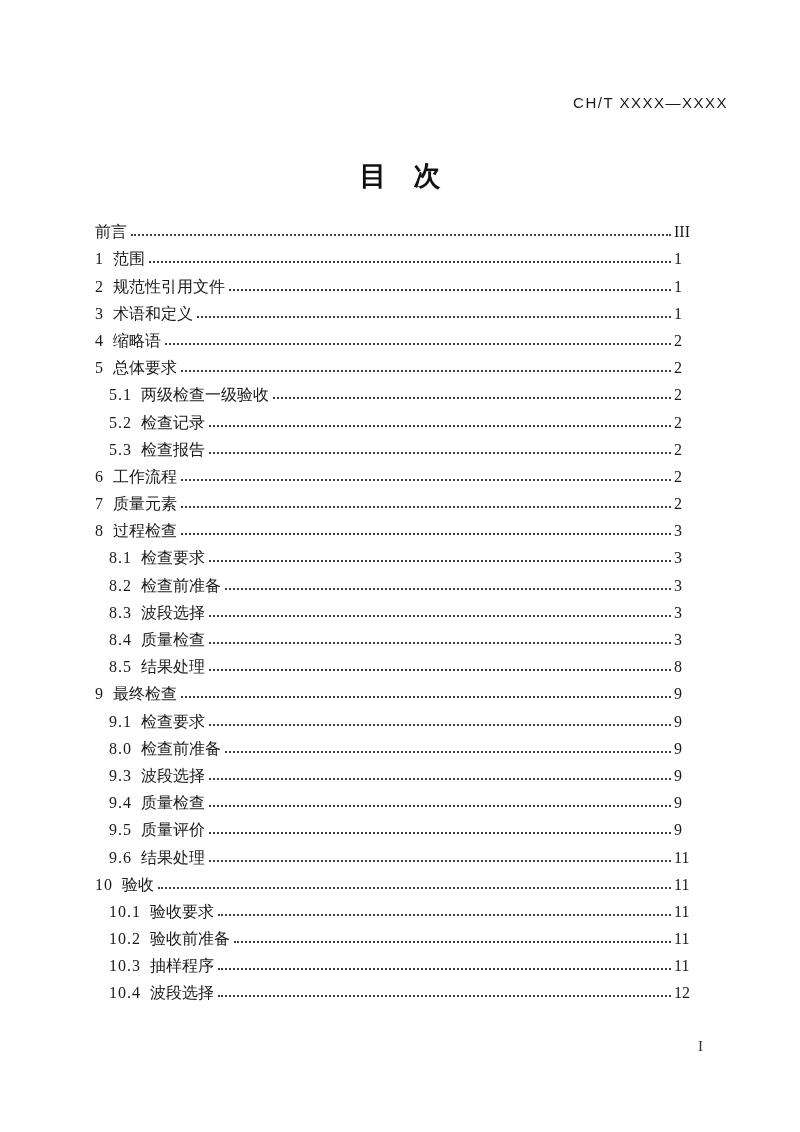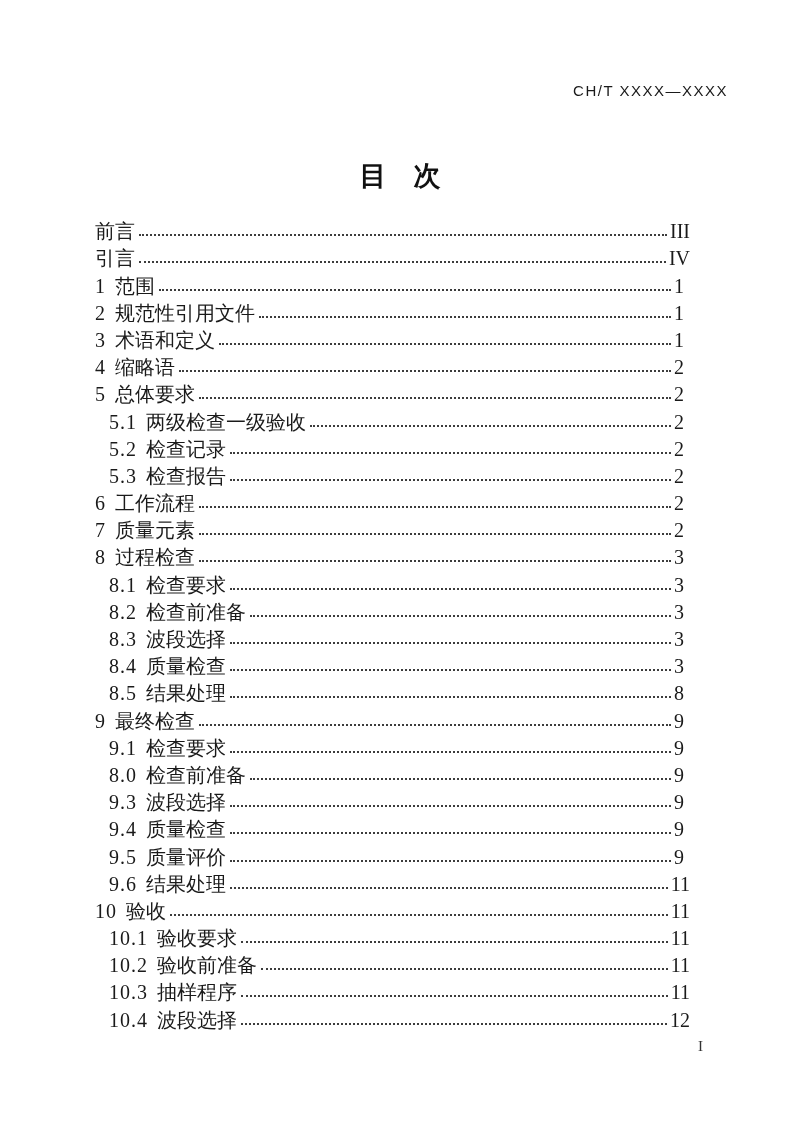--- a/index.html
+++ b/index.html
@@ -10,21 +10,21 @@
   body {
     width: 800px;
     height: 1132px;
     position: relative;
     color: #1a1a1a;
     font-family: "Liberation Serif", "DejaVu Serif", serif;
     overflow: hidden;
   }
   .doc-code {
     position: absolute;
-    top: 82px;
+    top: 94px;
     right: 72px;
     font-size: 15px;
     letter-spacing: 1.5px;
     font-family: "Liberation Sans", "DejaVu Sans", sans-serif;
     color: #1a1a1a;
     white-space: pre;
   }
   .page-title {
     position: absolute;
     top: 158px;
@@ -40,21 +40,21 @@
   .toc {
     position: absolute;
     top: 214px;
     left: 95px;
     right: 110px;
   }
   .toc-row {
     display: flex;
     align-items: flex-end;
     height: 27.2px;
-    font-size: 20px;
+    font-size: 16px;
     line-height: 19px;
   }
   .toc-row.lvl2 {
     padding-left: 14px;
   }
   .toc-num {
     margin-right: 9px;
     letter-spacing: 1px;
     white-space: pre;
   }
@@ -91,26 +91,20 @@
 <div class="page-title">目　次</div>
 
 <div class="toc">
     <div class="toc-row">
 
     <span class="toc-text">前言</span>
     <span class="toc-leader"></span>
     <span class="toc-page">III</span>
   </div>
     <div class="toc-row">
-
-    <span class="toc-text">引言</span>
-    <span class="toc-leader"></span>
-    <span class="toc-page">IV</span>
-  </div>
-    <div class="toc-row">
     <span class="toc-num">1</span>
     <span class="toc-text">范围</span>
     <span class="toc-leader"></span>
     <span class="toc-page">1</span>
   </div>
     <div class="toc-row">
     <span class="toc-num">2</span>
     <span class="toc-text">规范性引用文件</span>
     <span class="toc-leader"></span>
     <span class="toc-page">1</span>

